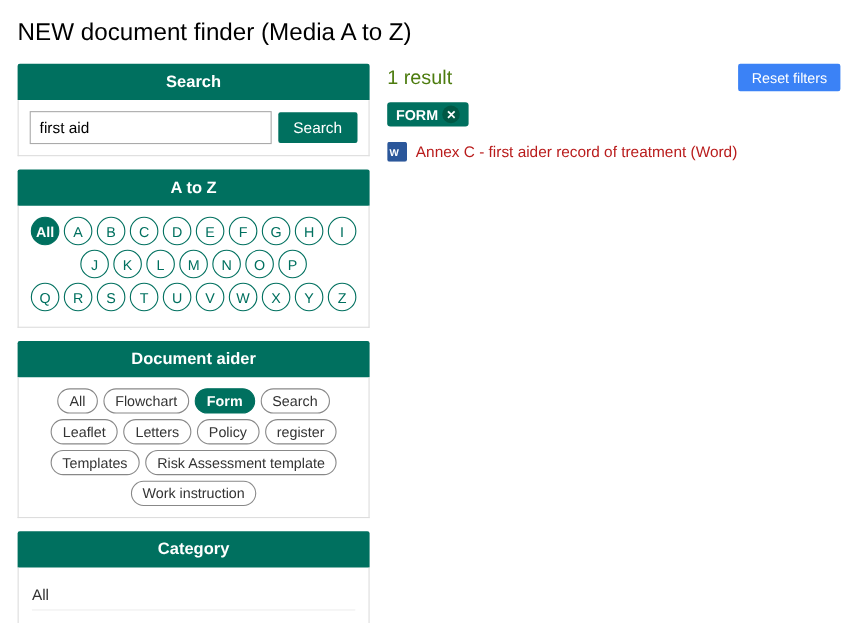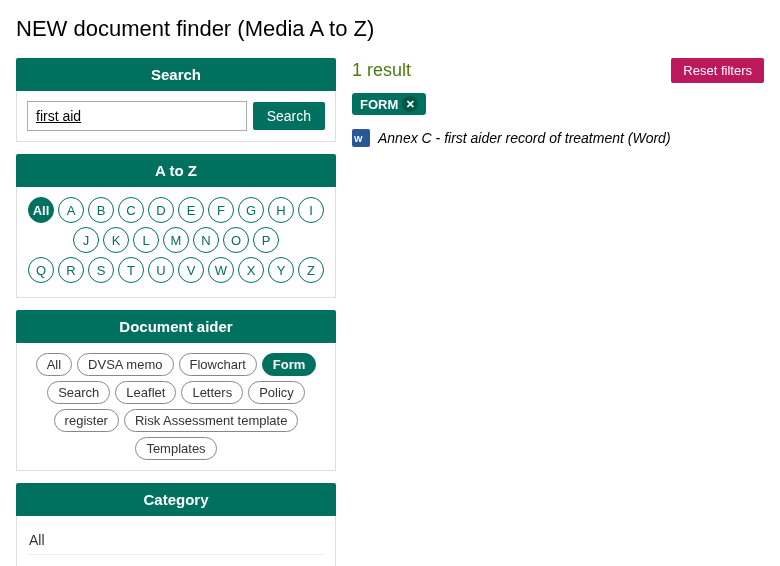--- a/index.html
+++ b/index.html
@@ -49,21 +49,20 @@
       display: flex;
       gap: 6px;
       align-items: center;
     }
     .search-input {
       flex: 1;
       border: 1px solid #aaa;
       padding: 6px 8px;
       font-size: 14px;
       outline: none;
-      text-decoration: underline;
     }
     .search-btn {
       background: #00705f;
       color: #fff;
       border: none;
       padding: 6px 14px;
       font-size: 14px;
       cursor: pointer;
       border-radius: 2px;
     }
@@ -139,21 +138,21 @@
       justify-content: space-between;
       align-items: center;
       margin-bottom: 10px;
     }
     .results-count {
       font-size: 18px;
       font-weight: normal;
       color: #4d7c0f;
     }
     .reset-btn {
-      background: #be185d;
+      background: #3b82f6;
       color: #fff;
       border: none;
       padding: 5px 12px;
       font-size: 13px;
       cursor: pointer;
       border-radius: 2px;
     }
     .active-filters {
       margin-bottom: 10px;
     }
@@ -181,23 +180,22 @@
     }
     .result-item {
       display: flex;
       align-items: center;
       gap: 8px;
       color: #1a5276;
       font-size: 14px;
       padding: 4px 0;
     }
     .result-item a {
-      color: #000000;
+      color: #b91c1c;
       text-decoration: none;
-      font-style: italic;
     }
     .doc-icon {
       width: 18px;
       height: 18px;
       flex-shrink: 0;
     }
   </style>
 </head>
 <body>
 
@@ -255,30 +253,30 @@
         </div>
       </div>
     </div>
 
     <div>
       <div class="section-header">Document aider</div>
       <div class="section-box">
         <div class="doctype-inner">
           <div class="filter-tags" id="doctype-tags">
               <span class="tag">All</span>
-              <span class="tag">DVSA memo</span>
               <span class="tag">Flowchart</span>
               <span class="tag active">Form</span>
               <span class="tag">Search</span>
               <span class="tag">Leaflet</span>
               <span class="tag">Letters</span>
               <span class="tag">Policy</span>
               <span class="tag">register</span>
+              <span class="tag">Templates</span>
               <span class="tag">Risk Assessment template</span>
-              <span class="tag">Templates</span>
+              <span class="tag">Work instruction</span>
             </div>
         </div>
       </div>
     </div>
 
     <div>
       <div class="section-header">Category</div>
       <div class="section-box">
         <div class="category-inner">
           <div class="category-all">All</div>

